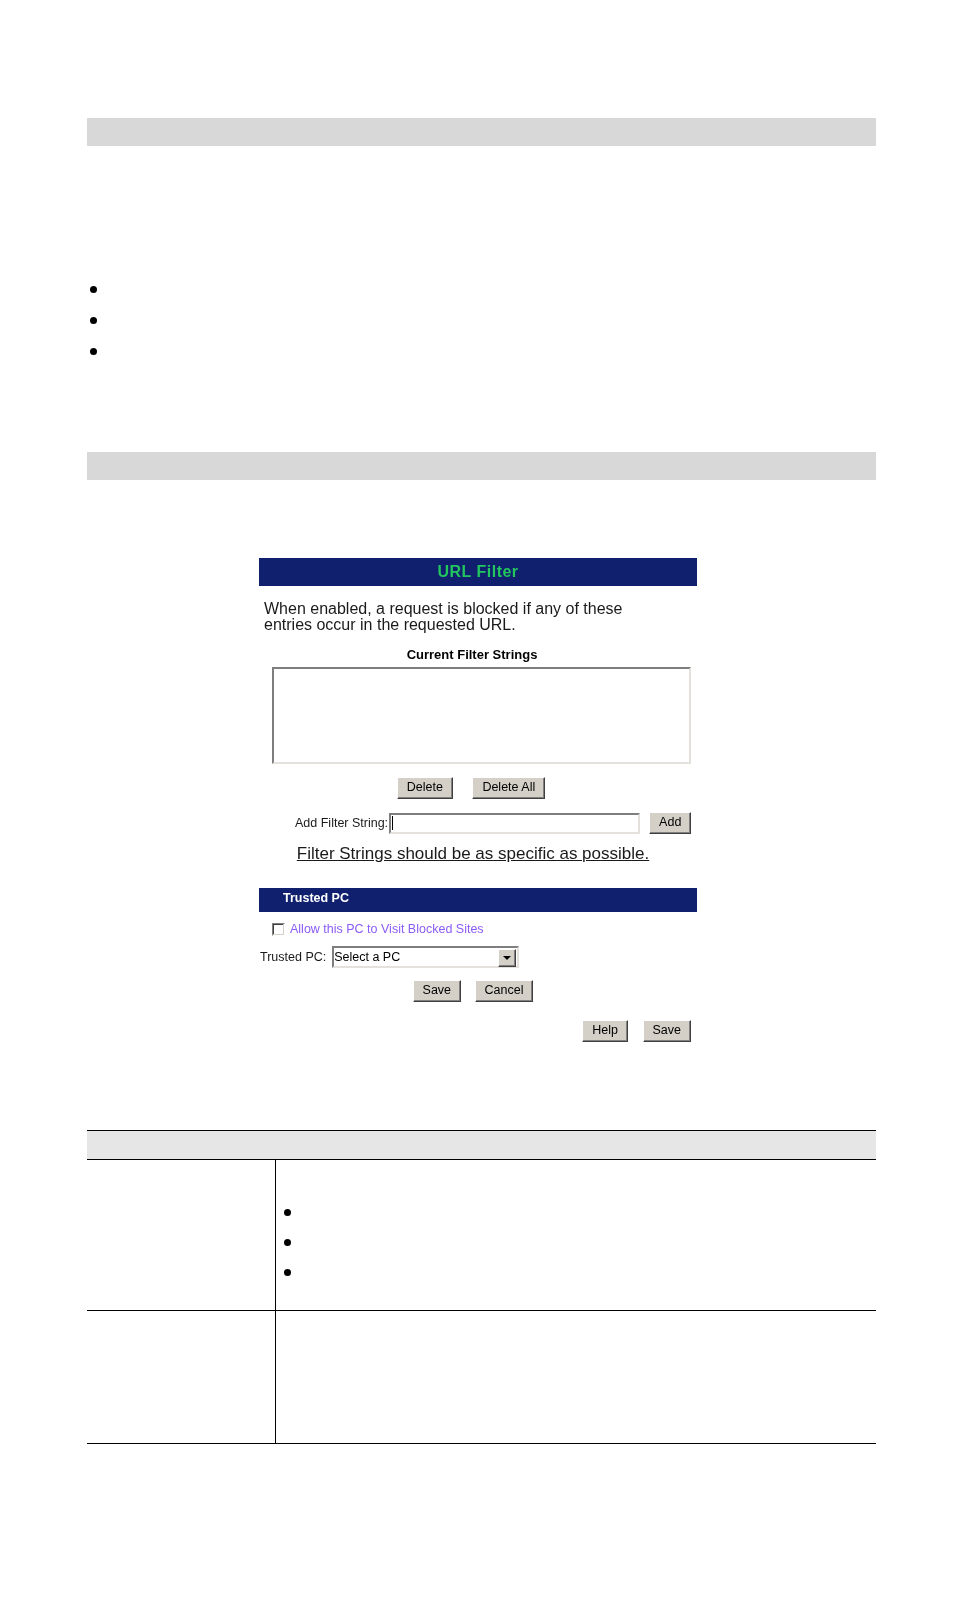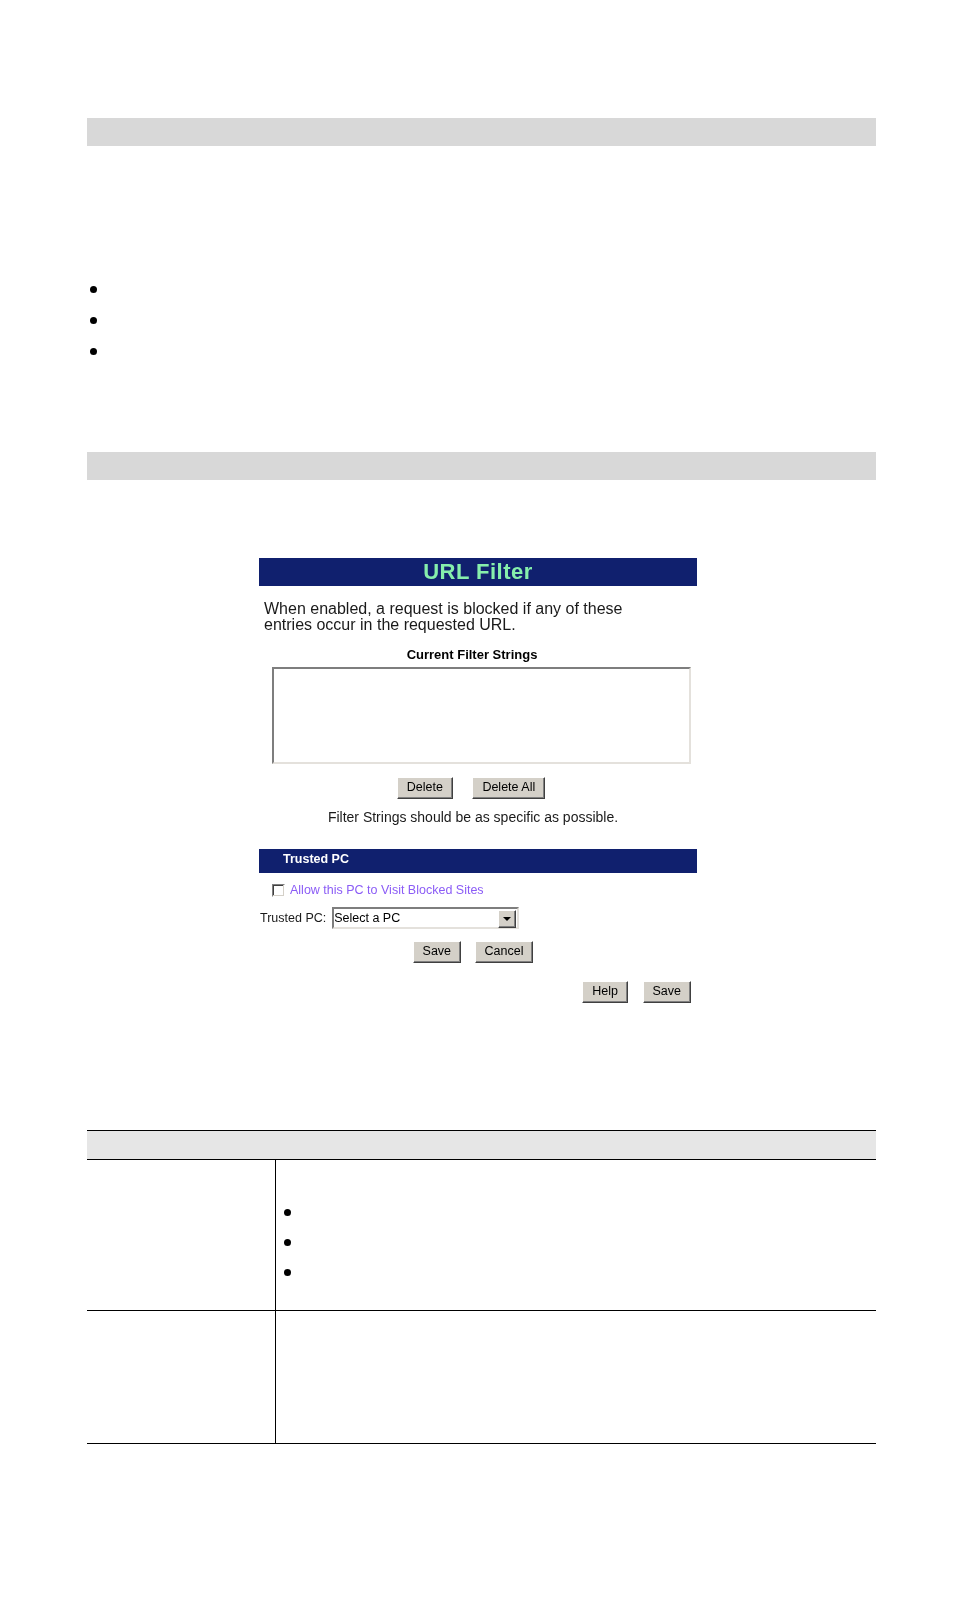--- a/index.html
+++ b/index.html
@@ -67,23 +67,23 @@
   .ui-shot {
     position: absolute;
     left: 259px;
     top: 558px;
     width: 438px;
   }
   .ui-title-bar {
     width: 438px;
     height: 28px;
     background: #10206e;
-    color: #86efac;
+    color: #22c55e;
     font-weight: bold;
-    font-size: 22px;
+    font-size: 16px;
     text-align: center;
     line-height: 28px;
     letter-spacing: 0.5px;
   }
   .ui-intro {
     margin-top: 15px;
     padding-left: 5px;
     font-size: 16px;
     line-height: 16px;
     color: #1a1a1a;
@@ -168,25 +168,26 @@
     top: 1px;
     width: 1px;
     height: 14px;
     background: #000000;
   }
   .btn-add { margin-left: 9px; }
 
   .ui-note {
     margin-top: 10px;
     text-align: center;
-    font-size: 14px;
+    font-size: 17px;
     color: #1a1a1a;
     width: 438px;
     padding-right: 10px;
     box-sizing: border-box;
+    text-decoration: underline;
   }
 
   .ui-subbar {
     margin-top: 24px;
     width: 438px;
     height: 24px;
     background: #10206e;
     color: #ffffff;
     font-weight: bold;
     font-size: 12.5px;
@@ -354,20 +355,27 @@
 
     <div class="ui-listlabel">Current Filter Strings</div>
 
     <div class="ui-listbox"></div>
 
     <div class="row-delete">
       <span class="btn">Delete</span>
       <span class="btn">Delete All</span>
     </div>
 
+    <div class="row-addfilter">
+      <span class="addfilter-label">Add Filter String:</span>
+      <span class="txt-input">
+        <span class="txt-caret"></span>
+      </span>
+      <span class="btn btn-add">Add</span>
+    </div>
 
     <div class="ui-note">Filter Strings should be as specific as possible.</div>
 
     <div class="ui-subbar">Trusted PC</div>
 
     <div class="row-checkbox">
       <span class="chk"></span>
       <span class="chk-label">Allow this PC to Visit Blocked Sites</span>
     </div>
 

